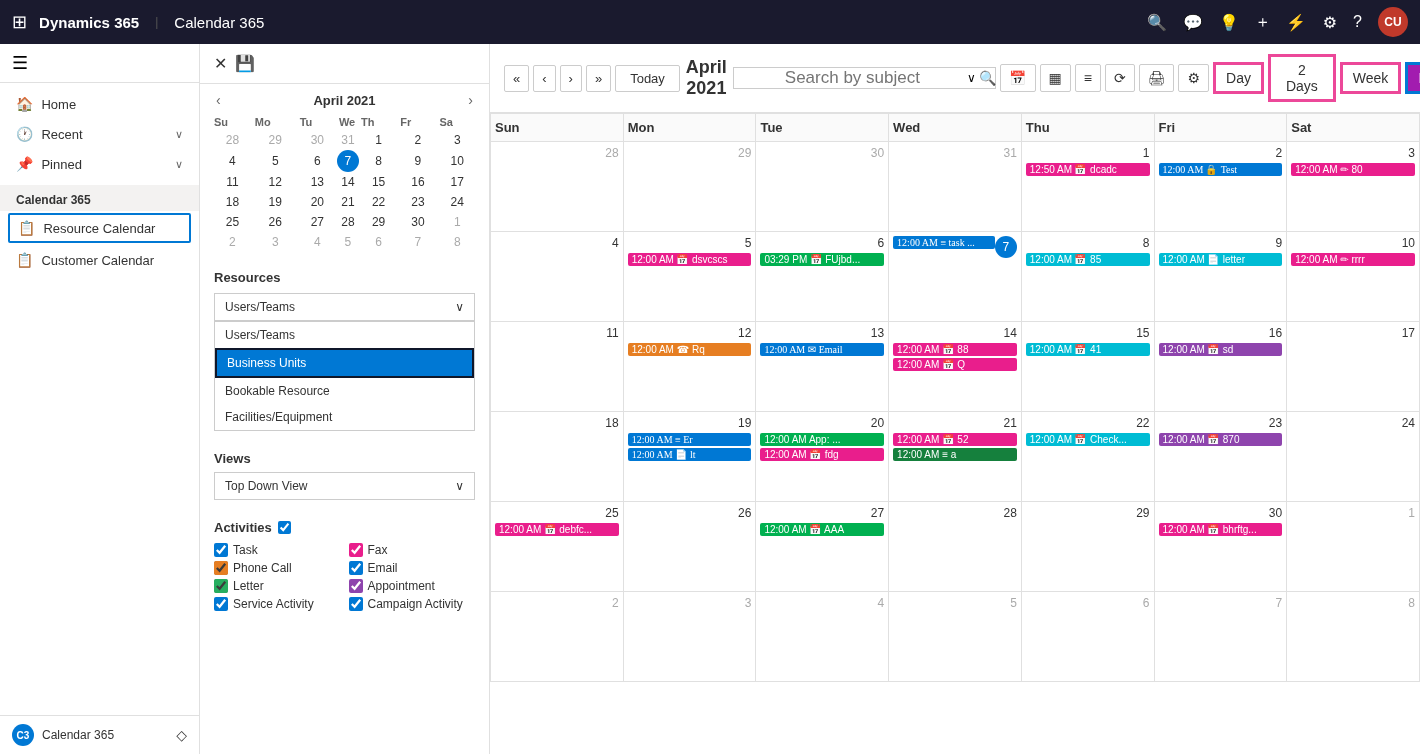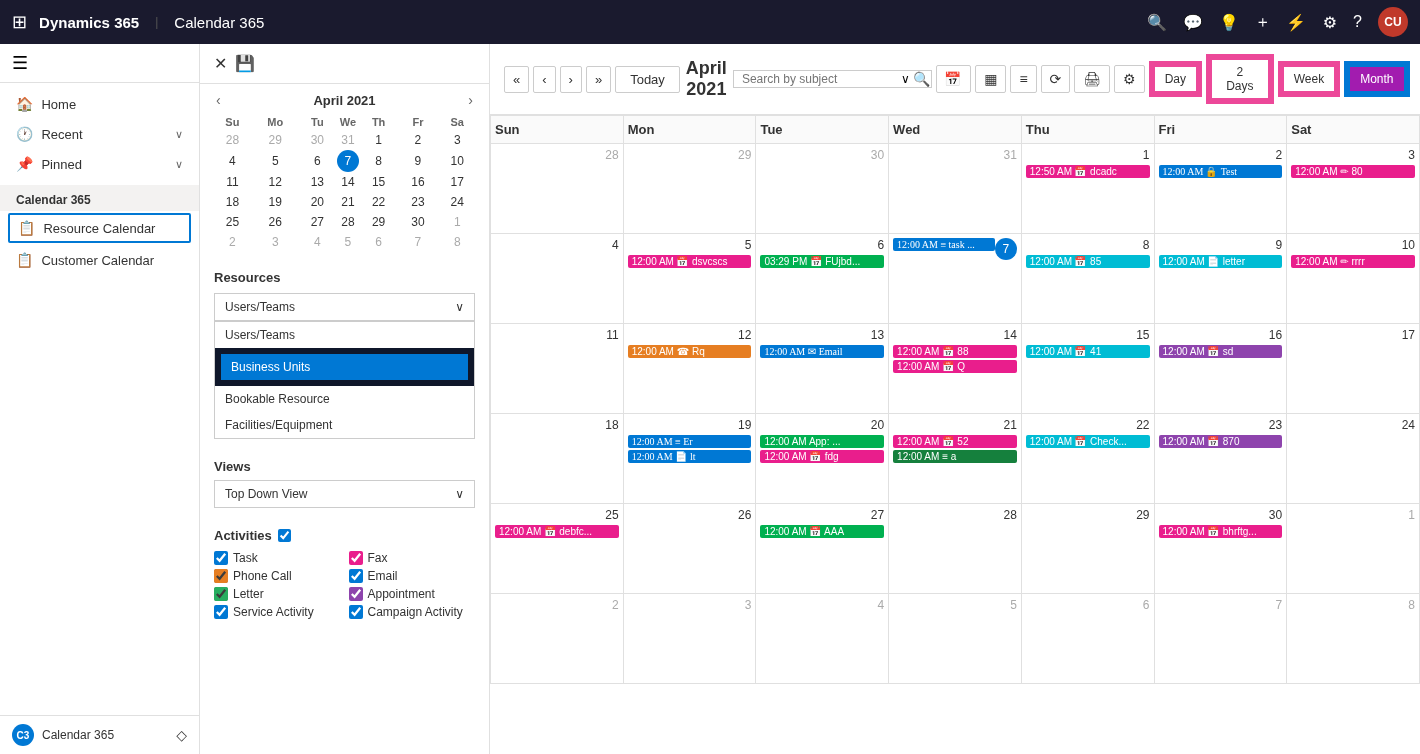--- a/index.html
+++ b/index.html
@@ -81,21 +81,21 @@
     
     .mini-cal { padding: 8px 12px; }
     .mini-cal-header {
       display: flex; align-items: center; justify-content: space-between;
       margin-bottom: 6px; padding: 0 4px;
     }
     .mini-cal-title { font-size: 13px; font-weight: 600; color: #333; }
     .mini-cal-nav { background: none; border: none; cursor: pointer; font-size: 14px; color: #666; }
     .mini-cal-grid { width: 100%; border-collapse: collapse; }
     .mini-cal-grid th {
-      text-align: center; font-size: 11px; color: #666;
+      text-align: left; font-size: 11px; color: #666;
       padding: 2px; font-weight: 600;
     }
     .mini-cal-grid td {
       text-align: center; font-size: 12px; padding: 3px 2px;
       cursor: pointer; color: #333; border-radius: 50%;
     }
     .mini-cal-grid td.today {
       background: #0078d4; color: #fff; border-radius: 50%;
       width: 22px; height: 22px;
     }
@@ -152,32 +152,32 @@
       padding: 5px 8px; cursor: pointer; font-size: 13px; color: #333;
       border-radius: 2px;
     }
     .today-btn {
       padding: 5px 14px; border: 1px solid #ccc; background: #fff;
       cursor: pointer; font-size: 13px; color: #333; border-radius: 2px;
     }
     .cal-month-title { font-size: 18px; font-weight: 600; color: #333; flex: 1; text-align: center; }
     .cal-toolbar-right { display: flex; align-items: center; gap: 4px; margin-left: auto; }
     .view-btn {
-      padding: 5px 10px; border: 6px solid #ec4899;
-      background: #fff; cursor: pointer; font-size: 12px; color: #333;
+      padding: 5px 10px; border: 3px solid #ec4899;
+      background: #fff; cursor: pointer; font-size: 14px; color: #333;
     }
     .view-btn.active { background: #a21caf; color: #fff; border-color: #0078d4; }
     .search-box {
       display: flex; align-items: center; border: 1px solid #ccc;
       padding: 0 8px; background: #fff; gap: 4px;
       min-width: 180px;
     }
     .search-box input {
-      border: none; outline: none; font-size: 12px;
-      background: transparent; flex: 1;
+      border: none; outline: none; font-size: 17px;
+      background: transparent; flex: 1; text-align: center;
     }
     .toolbar-icon-btn {
       background: none; border: 1px solid #ccc;
       padding: 5px 8px; cursor: pointer; font-size: 14px; color: #333;
       border-radius: 2px;
     }
 
     
     .cal-grid { flex: 1; overflow: auto; }
     .cal-grid table { width: 100%; border-collapse: collapse; table-layout: fixed; }
@@ -359,21 +359,21 @@
 
     <div class="resources-section">
       <div class="resources-title">Resources</div>
       <div class="dropdown-container">
         <button class="dropdown-btn">
           <span>Users/Teams</span>
           <span>∨</span>
         </button>
         <div class="dropdown-menu">
           <div class="dropdown-item">Users/Teams</div>
-          <div class="dropdown-item selected" style="border:6px solid #0f172a;">Business Units</div>
+          <div class="dropdown-item selected" style="border:2px solid #0f172a;">Business Units</div>
           <div class="dropdown-item">Bookable Resource</div>
           <div class="dropdown-item">Facilities/Equipment</div>
         </div>
       </div>
     </div>
 
     <div class="views-section">
       <div class="views-title">Views</div>
       <div class="dropdown-container">
         <button class="dropdown-btn">

